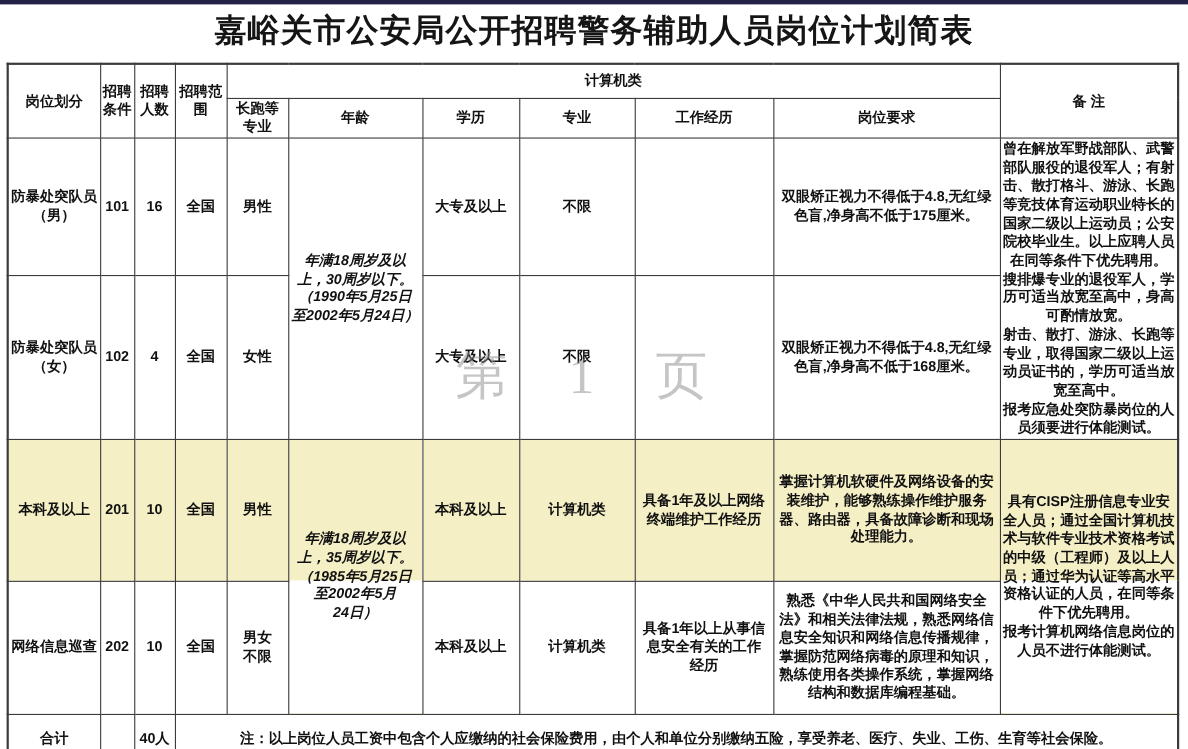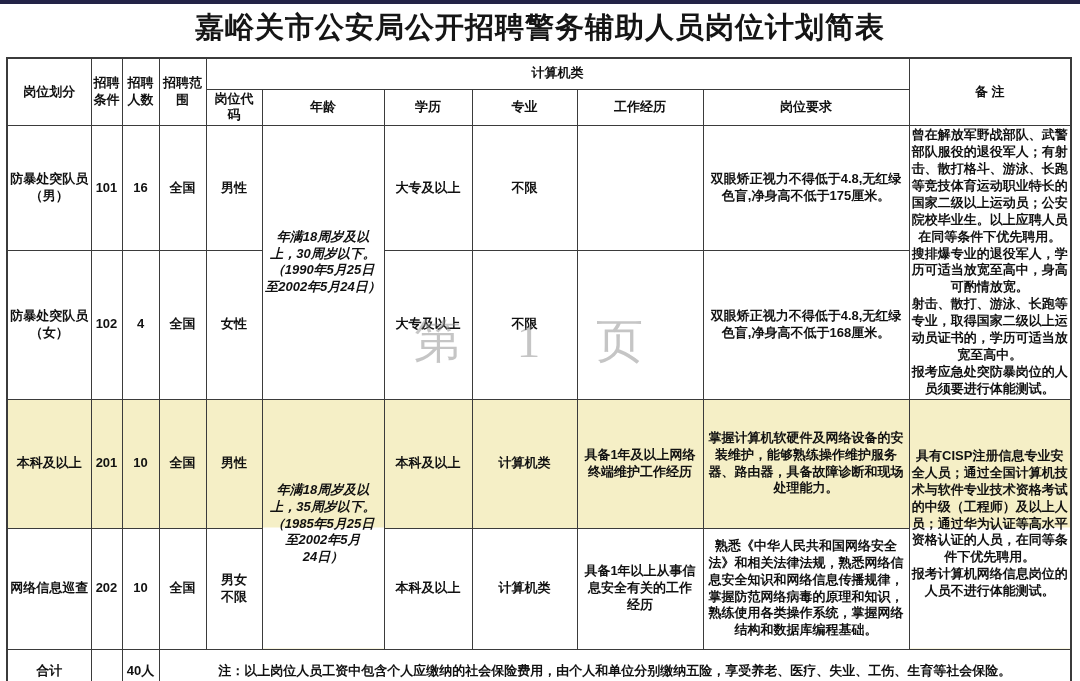--- a/index.html
+++ b/index.html
@@ -64,21 +64,21 @@
   <tbody>
       <tr style="height:31px">
     <th rowspan="2">岗位划分</th>
     <th rowspan="2" class="pre">招聘条件</th>
     <th rowspan="2" class="pre">招聘人数</th>
     <th rowspan="2" class="pre">招聘范围</th>
     <th colspan="6">计算机类</th>
     <th rowspan="2">备  注</th>
   </tr>
   <tr style="height:27px">
-    <th>岗位代码</th>
+    <th>长跑等专业</th>
     <th>年龄</th>
     <th>学历</th>
     <th>专业</th>
     <th>工作经历</th>
     <th>岗位要求</th>
   </tr>
 
   <tr style="height:122px">
     <td class="pre">防暴处突队员
 （男）</td>

